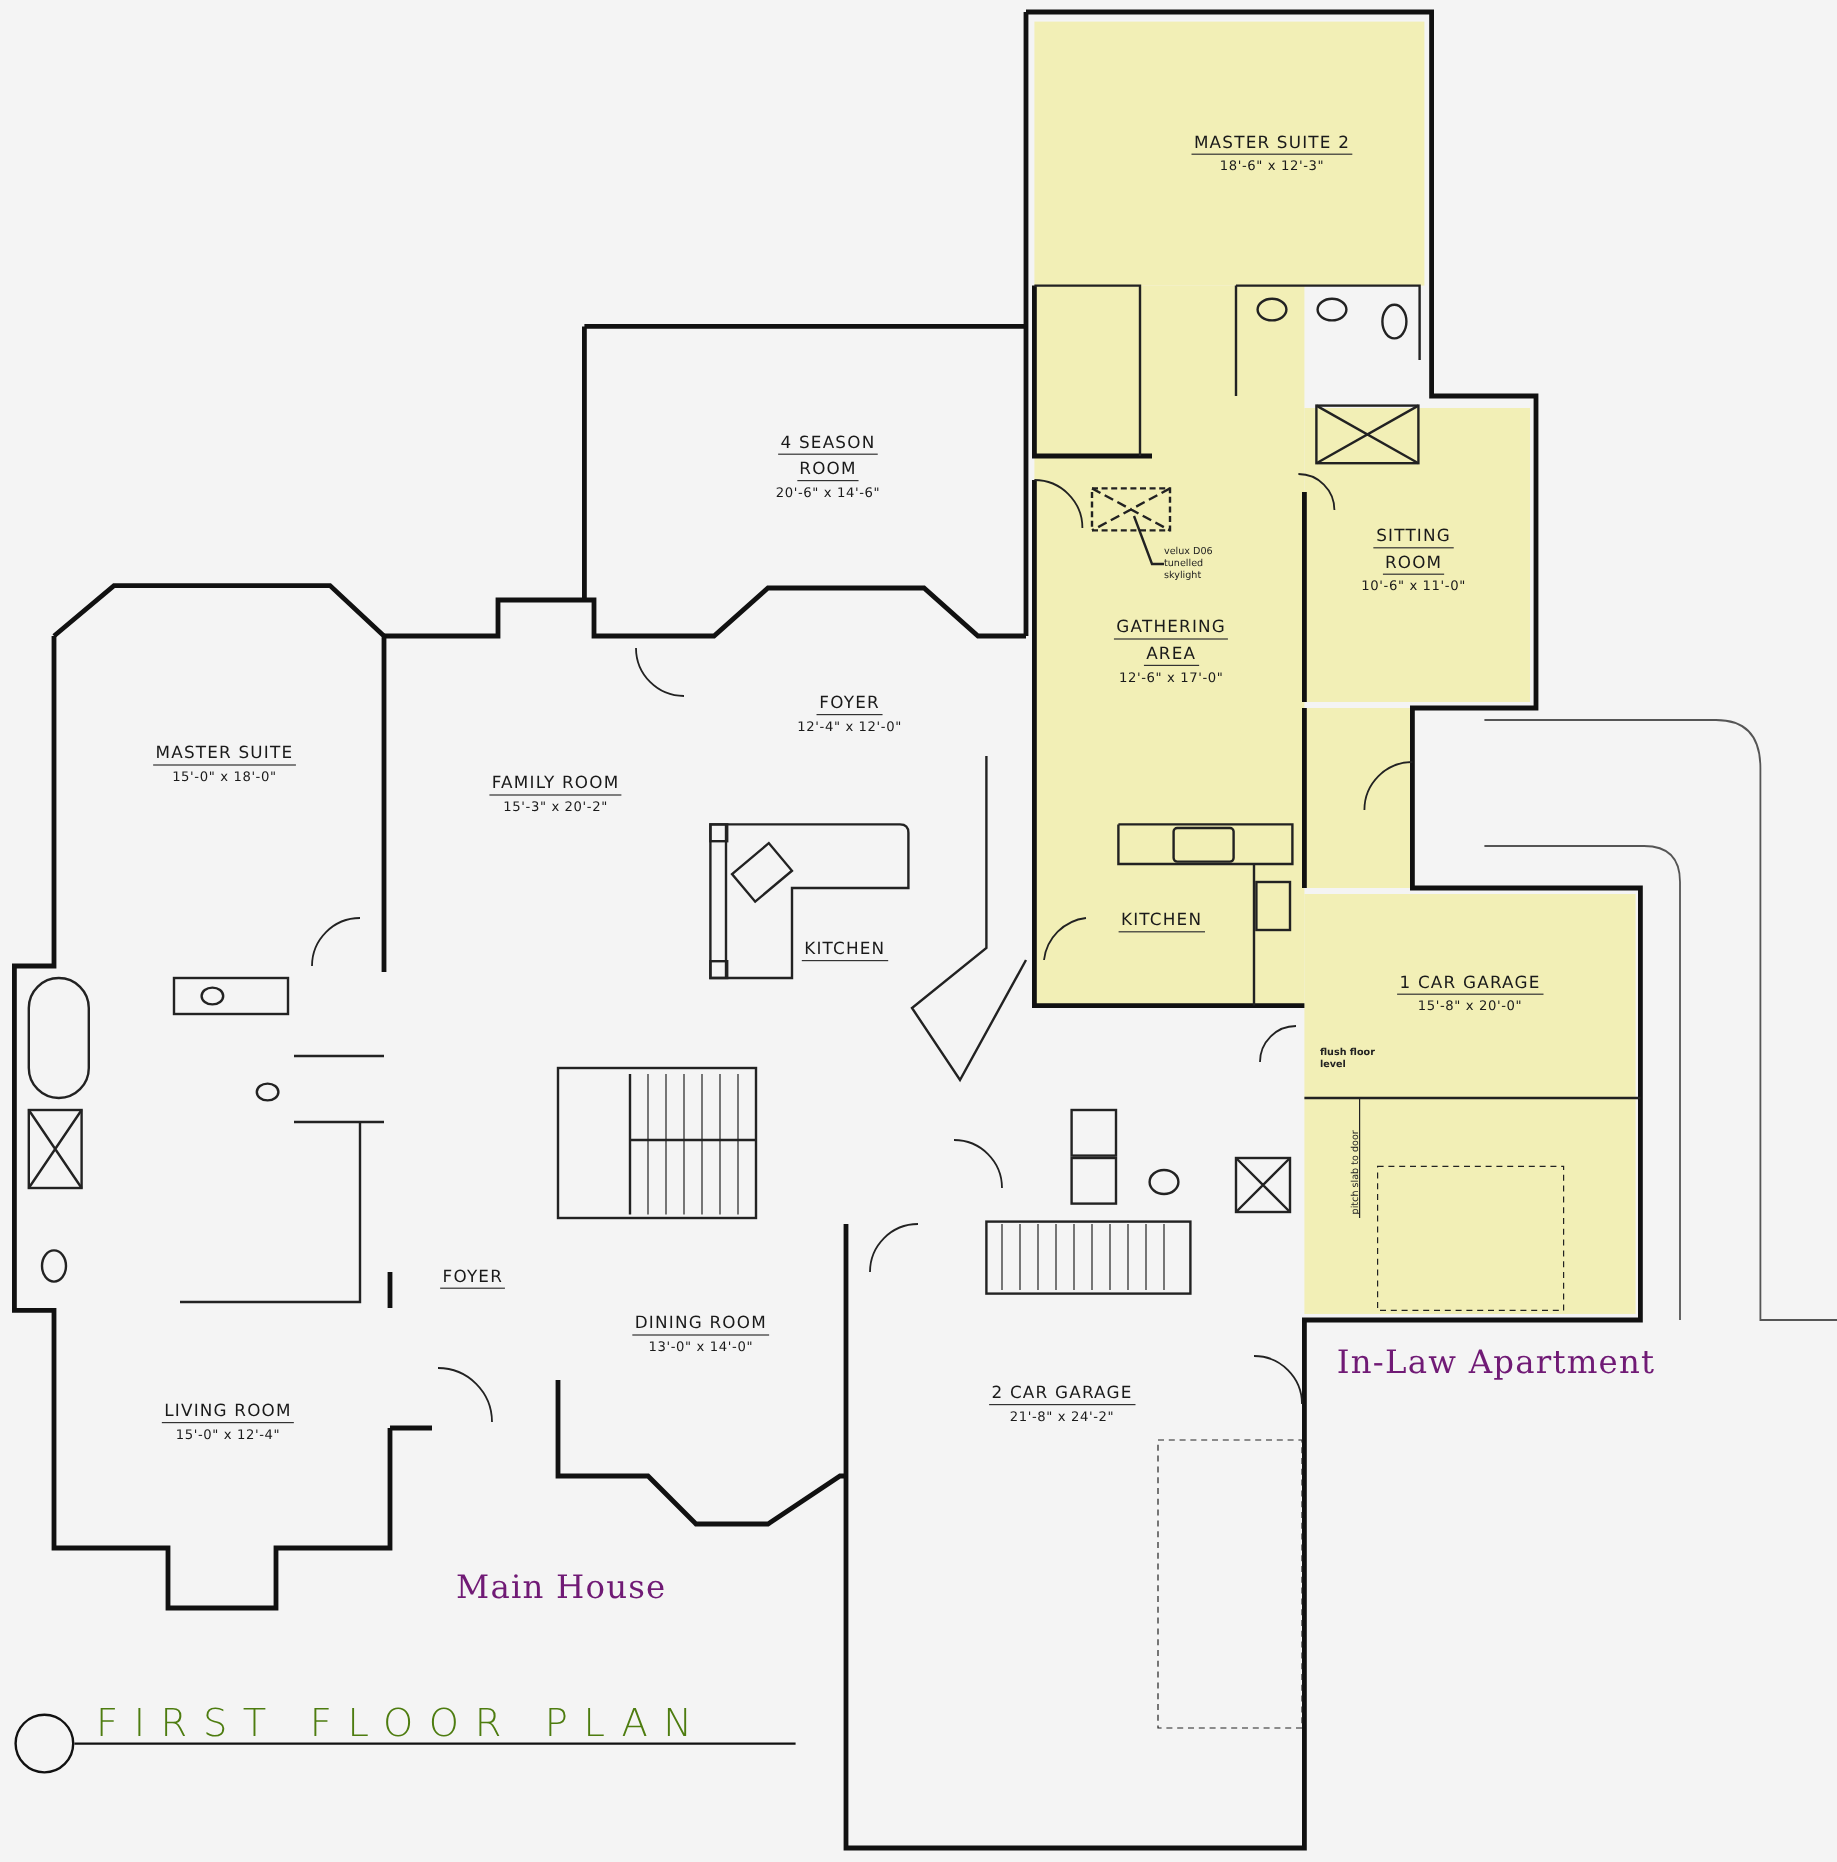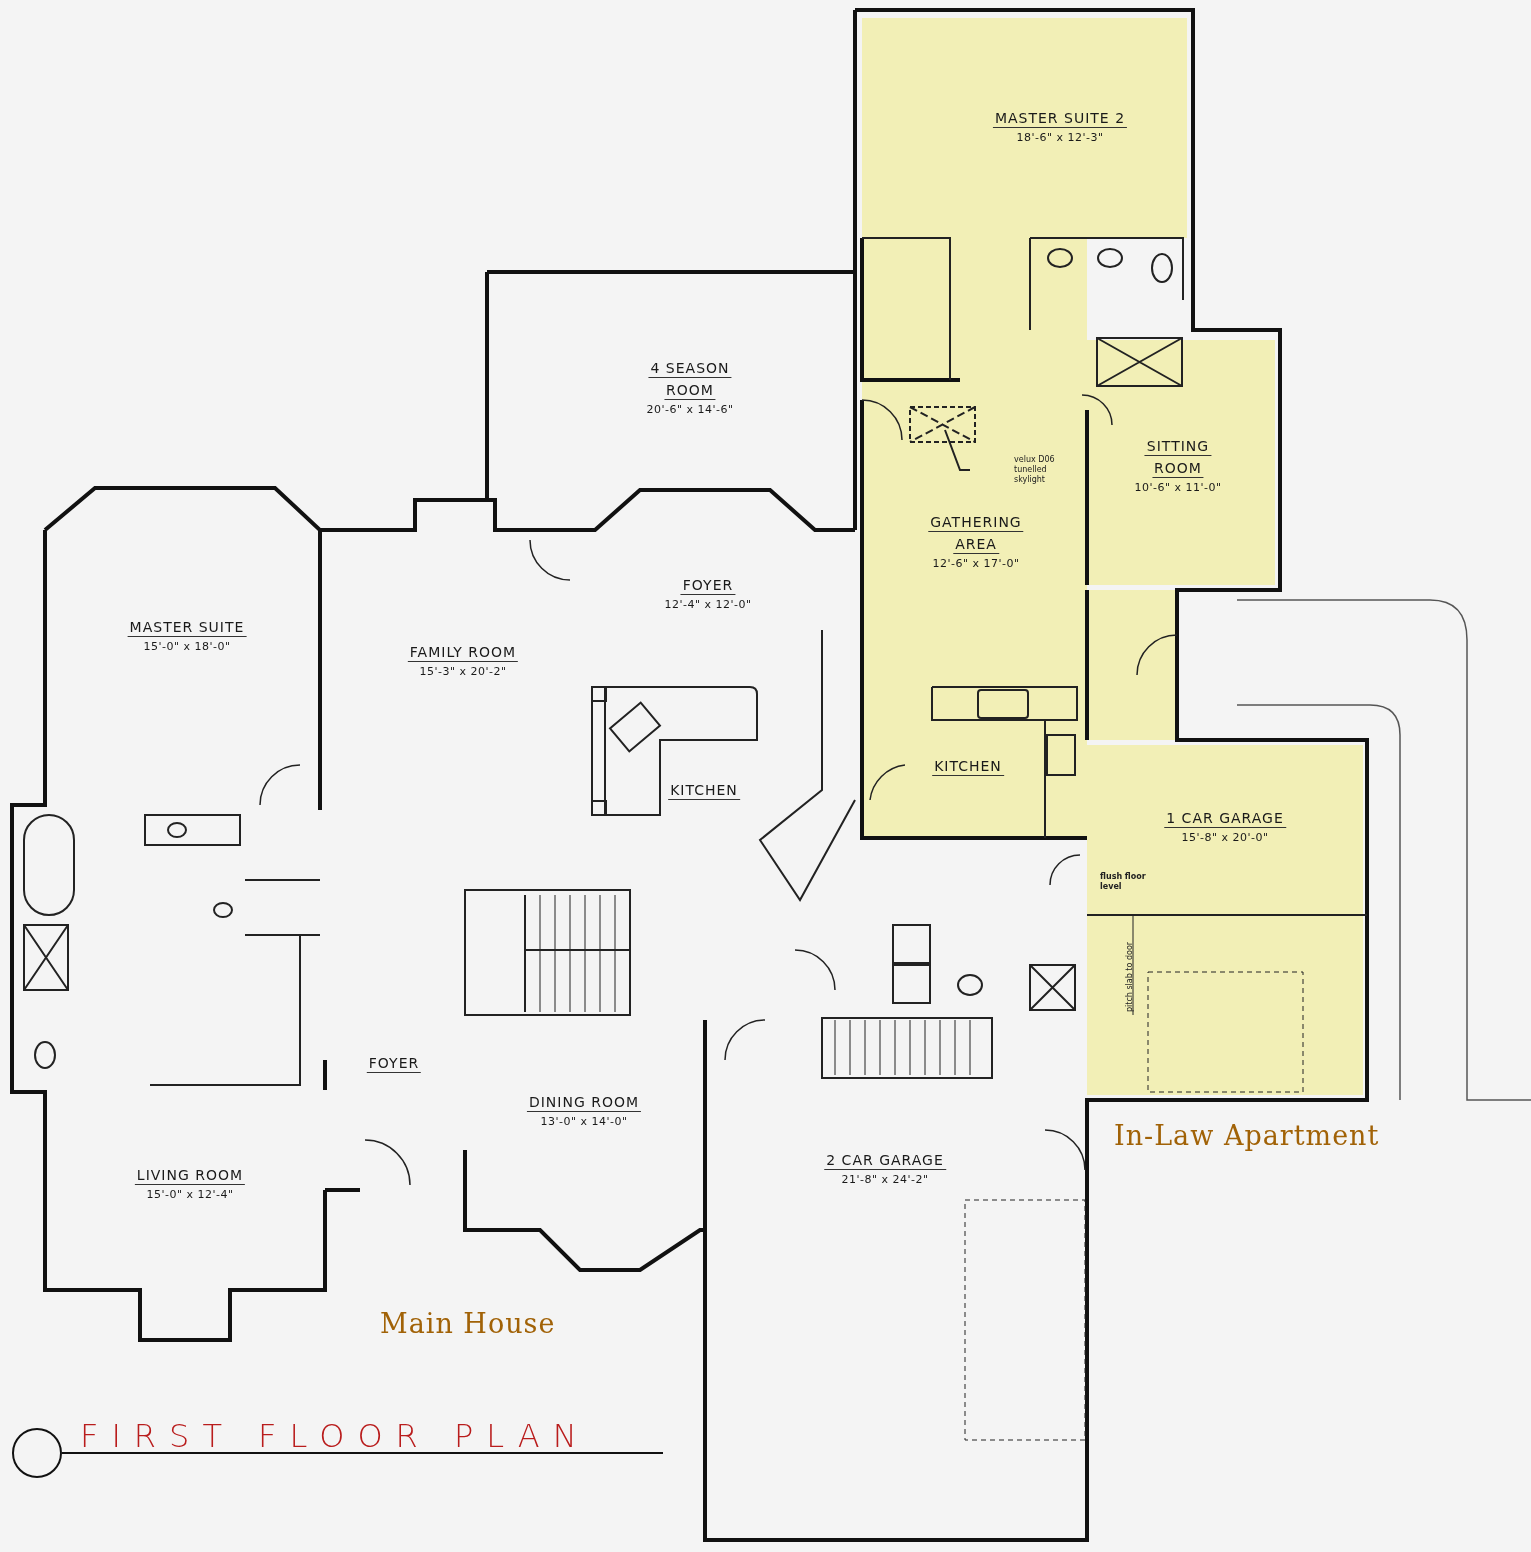--- a/index.html
+++ b/index.html
@@ -3,22 +3,22 @@
 <meta charset="utf-8">
 <style>
   html, body { margin: 0; padding: 0; background: #f4f4f4; }
   body { width: 1531px; height: 1552px; position: relative; overflow: hidden; font-family: "DejaVu Sans", sans-serif; }
   svg#plan { position: absolute; left: 0; top: 0; }
   .room-label { position: absolute; text-align: center; color: #1a1a1a; transform: translateX(-50%); white-space: nowrap; }
   .room-name { display: inline-block; font-family: "DejaVu Sans", sans-serif; font-size: 14px; letter-spacing: 1px; border-bottom: 1.5px solid #333; line-height: 16px; padding: 0 2px 1px; }
   .room-name-line2 { display: block; margin: 4px auto 0; width: max-content; font-size: 14px; letter-spacing: 1px; border-bottom: 1.5px solid #333; line-height: 16px; padding: 0 2px 1px; }
   .room-dim { display: block; font-size: 11px; margin-top: 3px; letter-spacing: 0.5px; }
   .note { position: absolute; font-size: 8px; line-height: 10px; color: #222; }
-  .big-label { position: absolute; font-family: "DejaVu Serif", serif; font-size: 27px; color: #a16207; letter-spacing: 1px; white-space: nowrap; }
-  .title { position: absolute; left: 80px; top: 1417px; font-family: "DejaVu Sans", sans-serif; font-size: 32px; letter-spacing: 13px; color: #b91c1c; white-space: nowrap; font-weight: 300; }
+  .big-label { position: absolute; font-family: "DejaVu Serif", serif; font-size: 27px; color: #701a75; letter-spacing: 1px; white-space: nowrap; }
+  .title { position: absolute; left: 80px; top: 1417px; font-family: "DejaVu Sans", sans-serif; font-size: 32px; letter-spacing: 13px; color: #4d7c0f; white-space: nowrap; font-weight: 300; }
   .vtext { position: absolute; font-size: 8px; transform: rotate(-90deg); transform-origin: left top; white-space: nowrap; color: #222; }
 </style>
 </head>
 <body>
 
 <svg id="plan" width="1531" height="1552" viewBox="0 0 1531 1552">
 
   <g fill="#f2efb6" stroke="none">
     <rect x="862" y="18" width="325" height="220"></rect>
     <rect x="862" y="238" width="225" height="600"></rect>
@@ -128,21 +128,21 @@
   <span class="room-name">MASTER SUITE 2</span>
   <span class="room-dim">18'-6" x 12'-3"</span>
 </div>
 
 <div class="room-label" style="left:666px; top:358px;margin-left:24px;">
   <span class="room-name">4 SEASON</span>
   <span class="room-name-line2">ROOM</span>
   <span class="room-dim">20'-6" x 14'-6"</span>
 </div>
 
-<div class="note" style="left:970px; top:455px;margin-left:44px;">
+<div class="note" style="left:970px; top:455px;">
   <div>velux D06</div>
   <div>tunelled</div>
   <div>skylight</div>
 </div>
 
 <div class="room-label" style="left:1178px; top:436px;">
   <span class="room-name">SITTING</span>
   <span class="room-name-line2">ROOM</span>
   <span class="room-dim">10'-6" x 11'-0"</span>
 </div>

